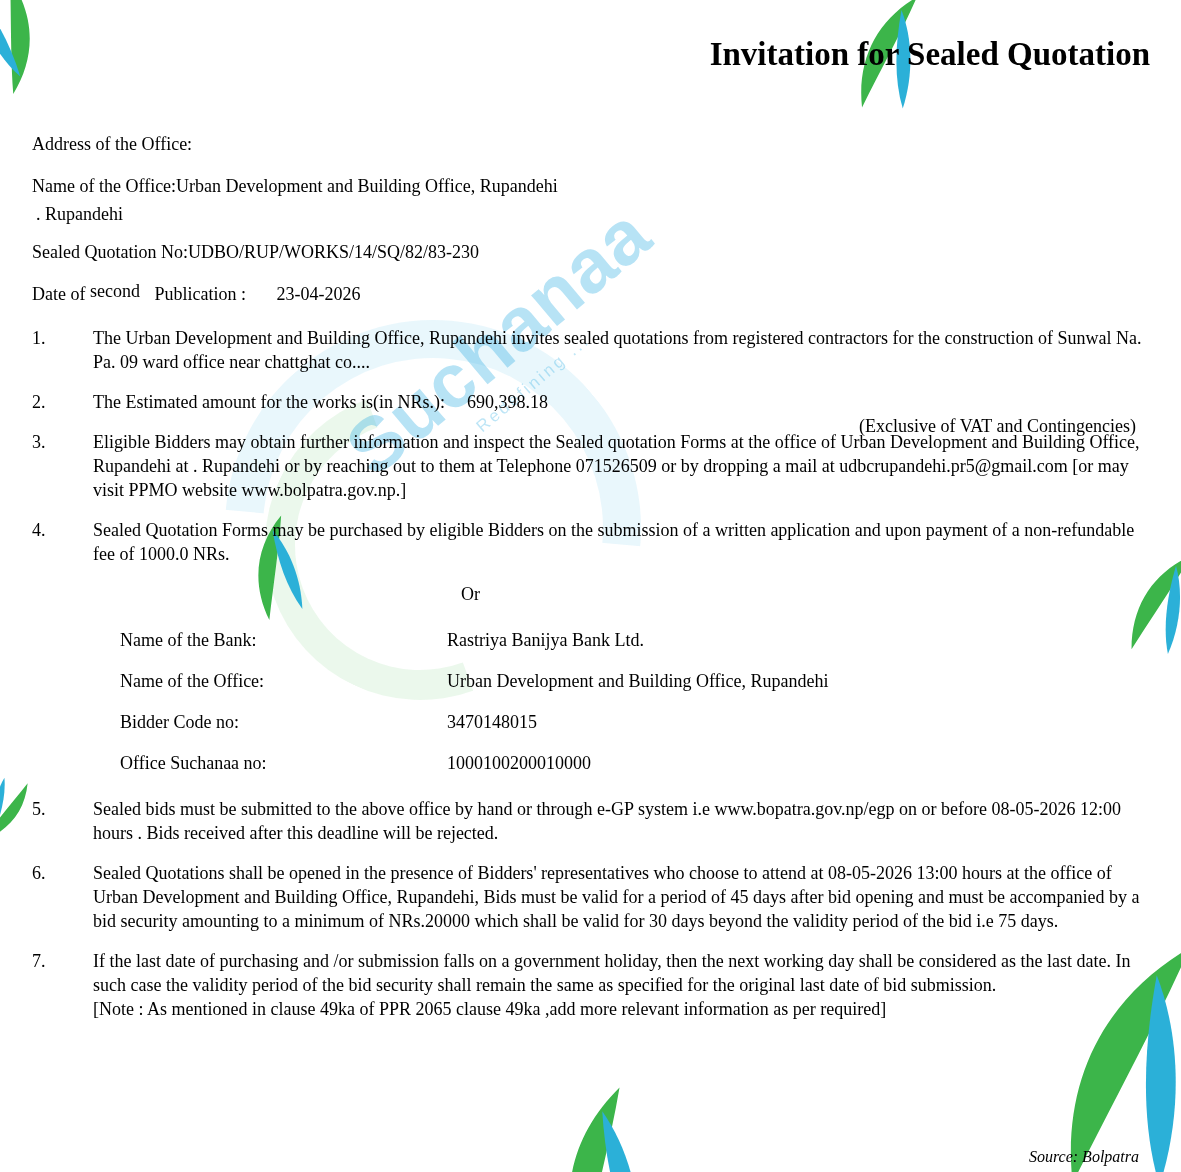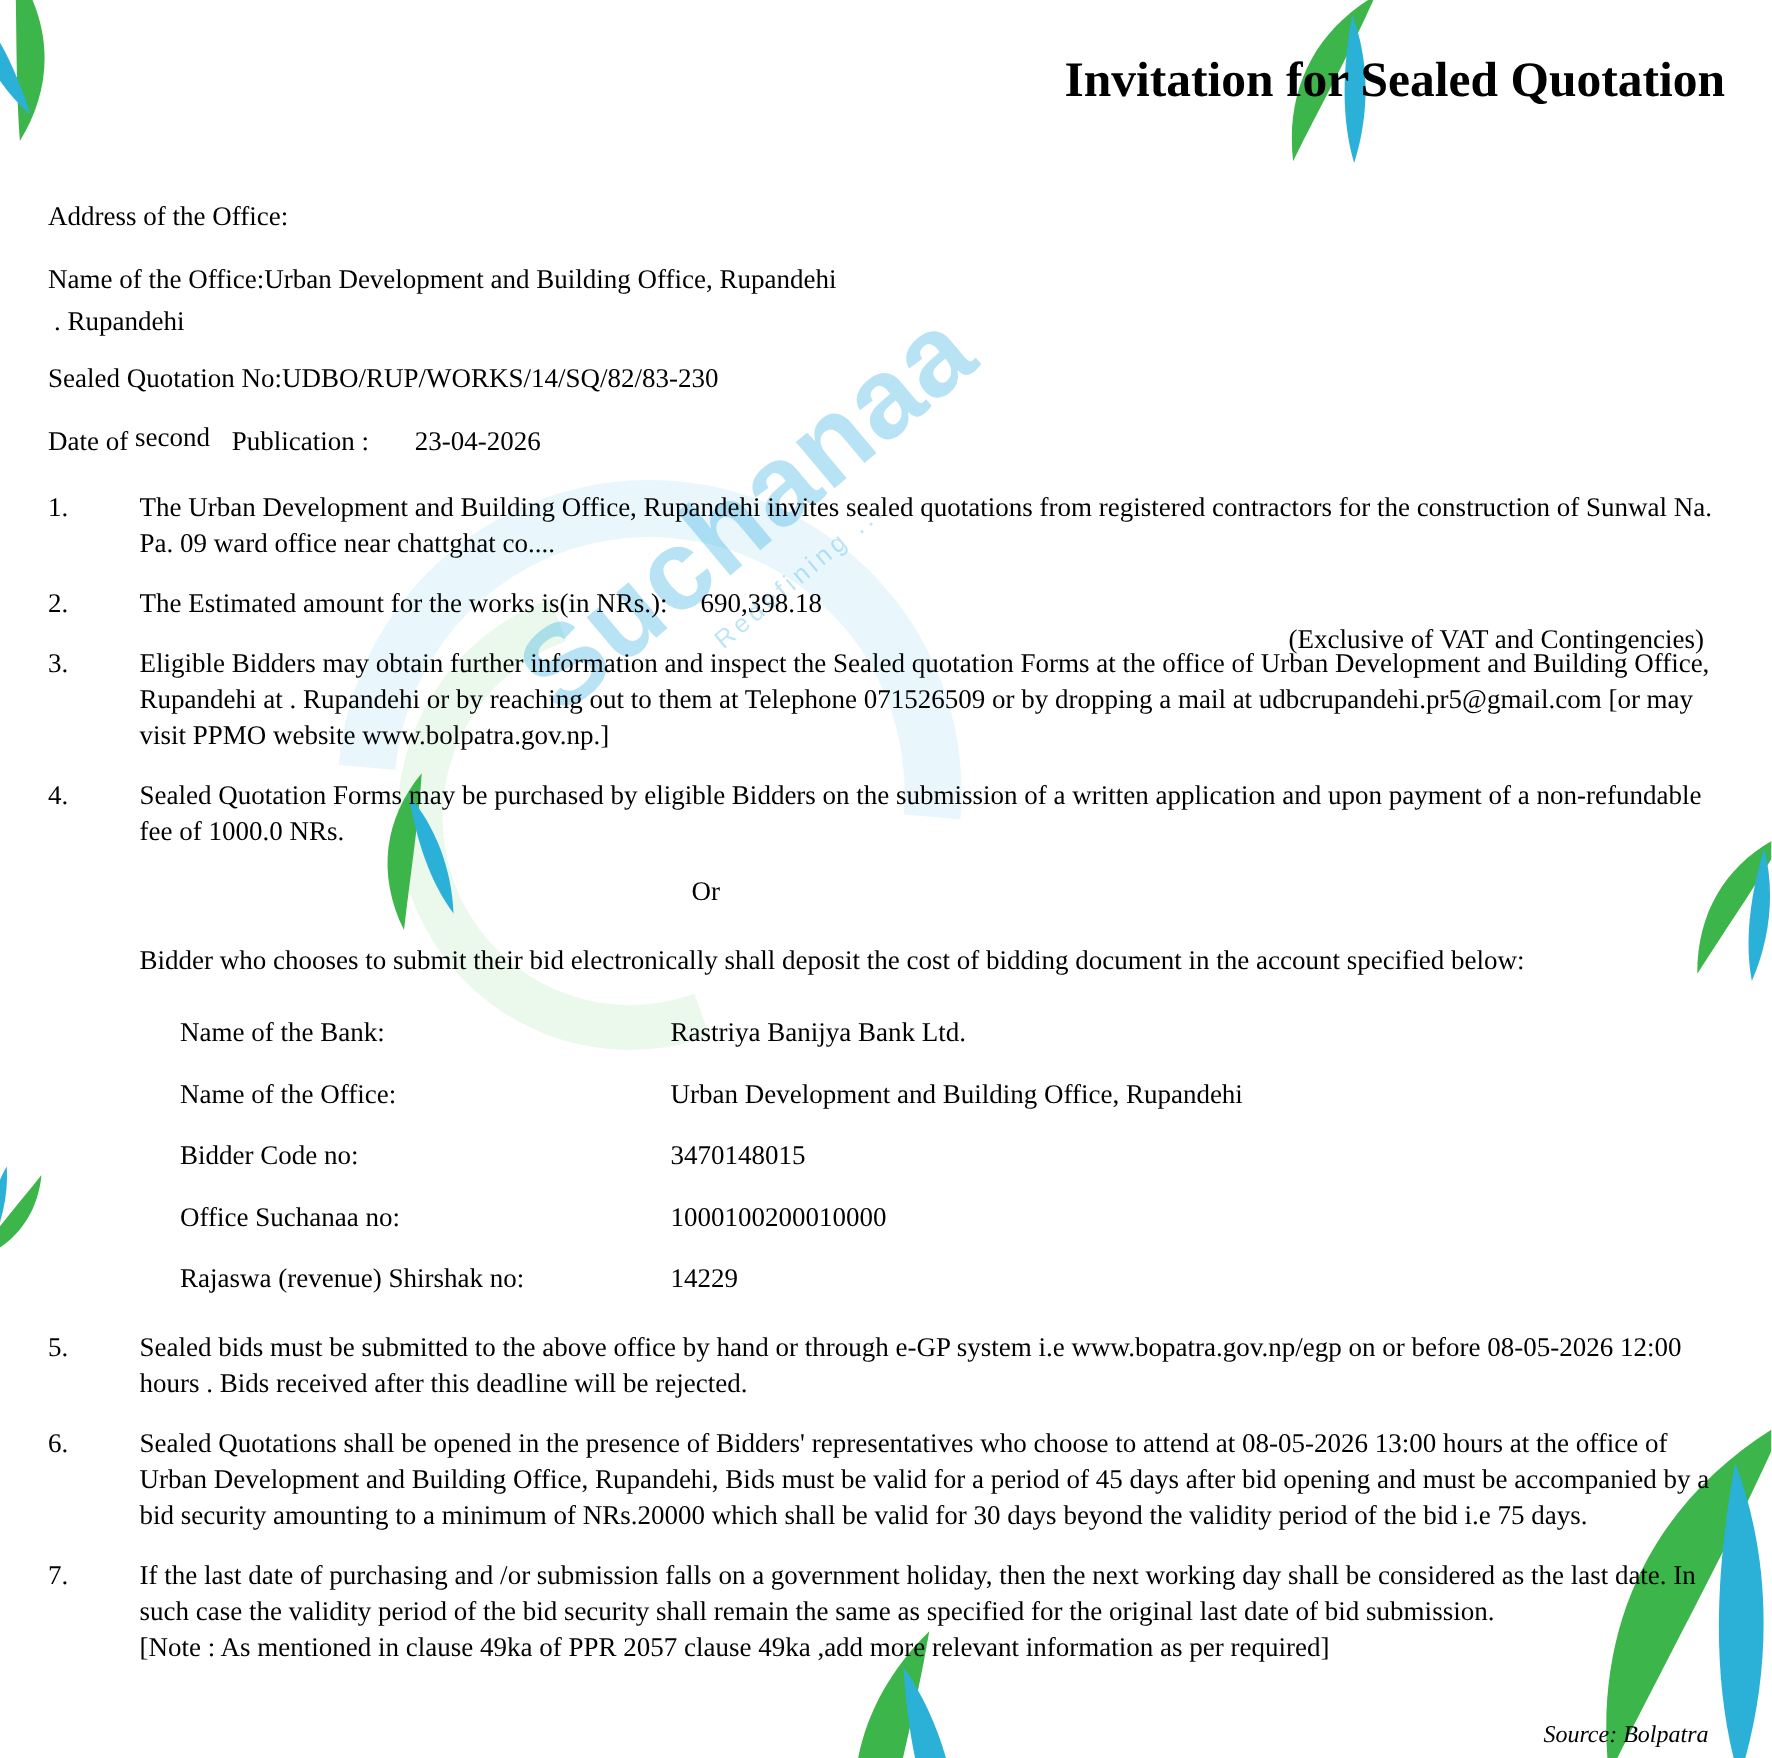--- a/index.html
+++ b/index.html
@@ -149,60 +149,55 @@
       <div class="txt">Eligible Bidders may obtain further information and inspect the Sealed quotation Forms at the office of Urban Development and Building Office, Rupandehi at .   Rupandehi  or by reaching out to them at Telephone 071526509 or by dropping a mail at udbcrupandehi.pr5@gmail.com [or may visit PPMO website www.bolpatra.gov.np.]</div>
     </div>
 
     <div class="item">
       <div class="num">4.</div>
       <div class="txt">Sealed Quotation Forms may be purchased by eligible Bidders on the submission of a written application and upon payment of a non-refundable fee of 1000.0 NRs.</div>
     </div>
 
     <div class="or">Or</div>
 
-    <div class="elec">Bidder who chooses to submit their bid electronically shall deposit the cost of bidding document in the account specified below:</div>
 
     <div class="bank">
       <div class="bank-row">
         <div class="lbl">Name of the Bank:</div>
         <div class="valc">Rastriya Banijya Bank Ltd.</div>
       </div>
       <div class="bank-row">
         <div class="lbl">Name of the Office:</div>
         <div class="valc">Urban Development and Building Office, Rupandehi</div>
       </div>
       <div class="bank-row">
         <div class="lbl">Bidder Code no:</div>
         <div class="valc">3470148015</div>
       </div>
       <div class="bank-row">
         <div class="lbl">Office Suchanaa no:</div>
         <div class="valc">1000100200010000</div>
-      </div>
-      <div class="bank-row">
-        <div class="lbl">Rajaswa (revenue) Shirshak no:</div>
-        <div class="valc">14229</div>
       </div>
     </div>
 
     <div class="item item5">
       <div class="num">5.</div>
       <div class="txt">Sealed bids must be submitted to the above office by hand or through e-GP system i.e www.bopatra.gov.np/egp on or before 08-05-2026 12:00 hours . Bids received after this deadline will be rejected.</div>
     </div>
 
     <div class="item">
       <div class="num">6.</div>
       <div class="txt">Sealed Quotations shall be opened in the presence of Bidders' representatives who choose to attend at 08-05-2026 13:00 hours at the office of  Urban Development and Building Office, Rupandehi, Bids must be valid for a period of 45 days after bid opening and must be accompanied by a bid security amounting to a minimum of NRs.20000 which shall be valid for 30 days beyond the validity period of the bid i.e 75 days.</div>
     </div>
 
     <div class="item">
       <div class="num">7.</div>
       <div class="txt">
         <div>If the last date of purchasing and /or submission falls on a government holiday, then the next working day shall be considered as the last date. In such case the validity period of the bid security shall remain the same as specified for the original last date of bid submission.</div>
-        <div class="note-line">[Note : As mentioned in clause 49ka of PPR 2057 clause 49ka ,add more relevant information as per required]</div>
+        <div class="note-line">[Note : As mentioned in clause 49ka of PPR 2065 clause 49ka ,add more relevant information as per required]</div>
       </div>
     </div>
 
   </div>
 
   <div class="source">Source: Bolpatra</div>
 
 </div>
 
 </body></html>

